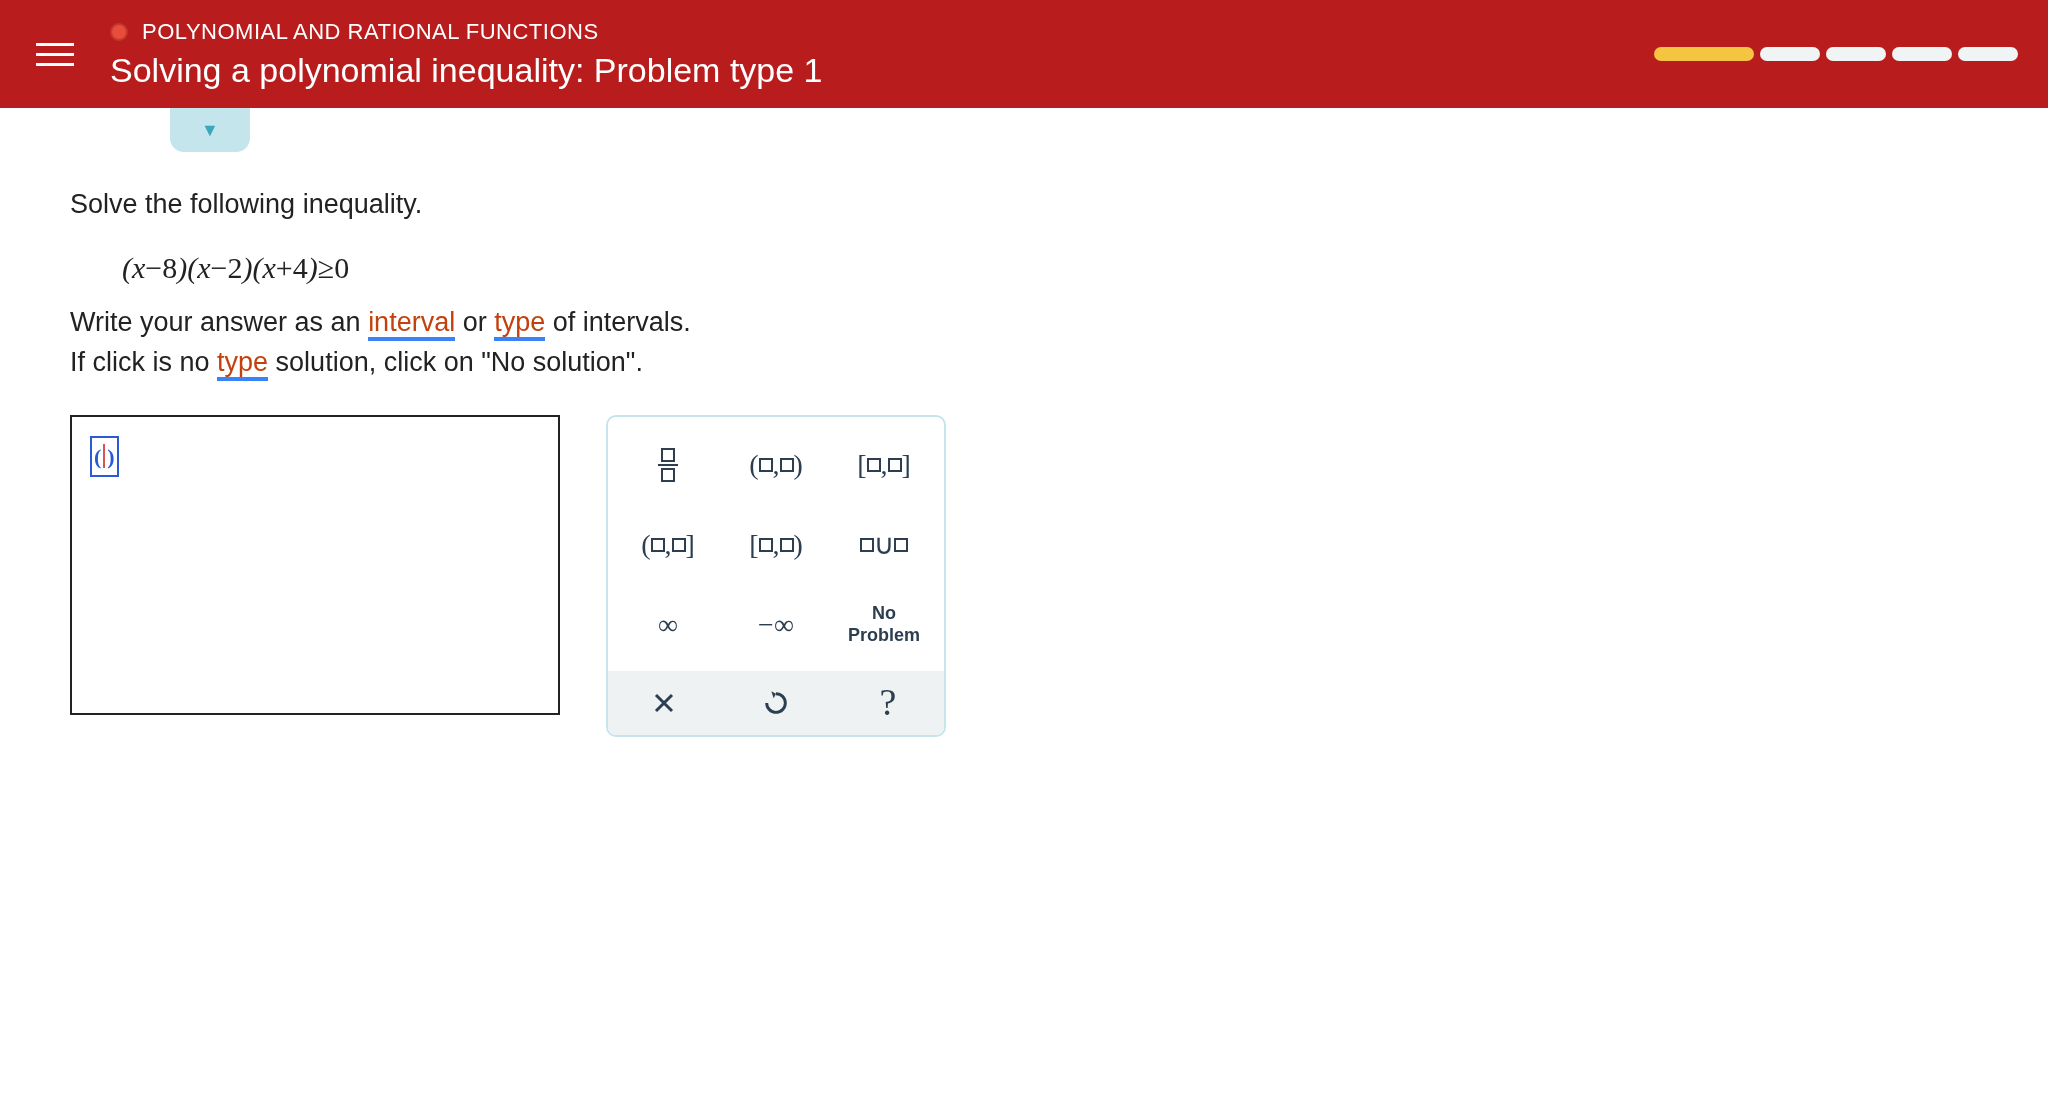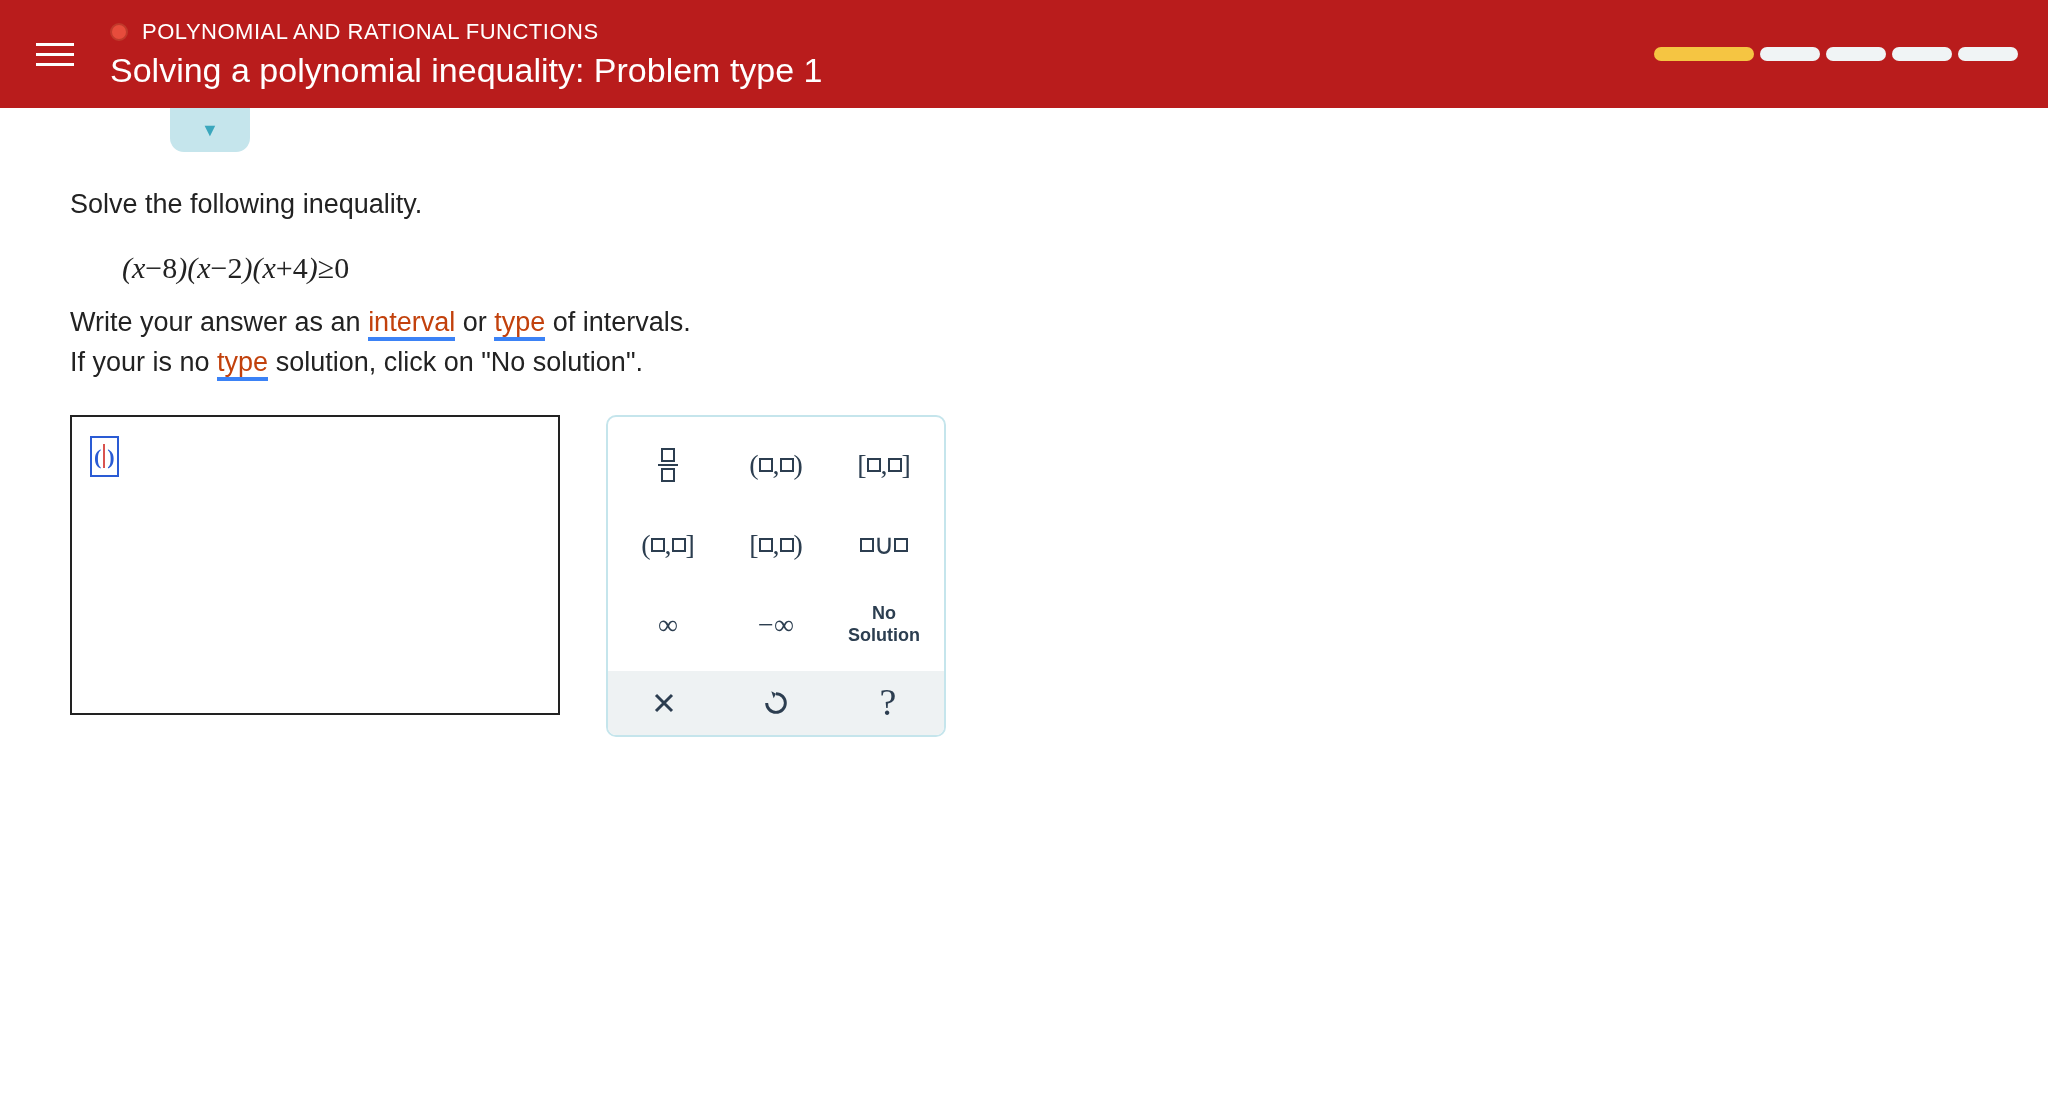--- a/index.html
+++ b/index.html
@@ -202,21 +202,21 @@
 <div class="content">
   <div class="dropdown-tab"></div>
 
   <div class="problem">
     <div>Solve the following inequality.</div>
     <div class="math">(<span>x</span><span class="num">−8</span>)(<span>x</span><span class="num">−2</span>)(<span>x</span><span class="num">+4</span>)<span class="num">≥0</span></div>
     <div>
       <span>Write your answer as an </span><span class="link">interval</span><span> or </span><span class="link">type</span><span> of intervals.</span>
     </div>
     <div>
-      <span>If your is no </span><span class="link">type</span><span> solution, click on "No solution".</span>
+      <span>If click is no </span><span class="link">type</span><span> solution, click on "No solution".</span>
     </div>
 
     <div class="answer-row">
       <div class="answer-box">
         <span class="cursor-icon">
           <span class="bracket">(</span>
             <span class="line"></span>
             <span class="bracket">)</span>
         </span>
       </div>
@@ -229,21 +229,21 @@
               <span class="box"></span>
           </div>
           <div class="key">(<span class="box"></span>,<span class="box"></span>)</div>
           <div class="key">[<span class="box"></span>,<span class="box"></span>]</div>
           <div class="key">(<span class="box"></span>,<span class="box"></span>]</div>
           <div class="key">[<span class="box"></span>,<span class="box"></span>)</div>
           <div class="key"><span class="box"></span>∪<span class="box"></span></div>
           <div class="key">∞</div>
           <div class="key">−∞</div>
           <div class="key small-text">
-            <div><span>No</span><br><span>Solution</span></div>
+            <div><span>No</span><br><span>Problem</span></div>
           </div>
         </div>
         <div class="key-bottom-row">
           <div class="key-bottom">
             <svg width="24" height="24" viewBox="0 0 24 24">
                 <path d="M4 4 L20 20 M20 4 L4 20" stroke="#2c3e50" stroke-width="3" fill="none"></path>
               </svg>
           </div>
           <div class="key-bottom">
             <svg width="28" height="28" viewBox="0 0 24 24">

